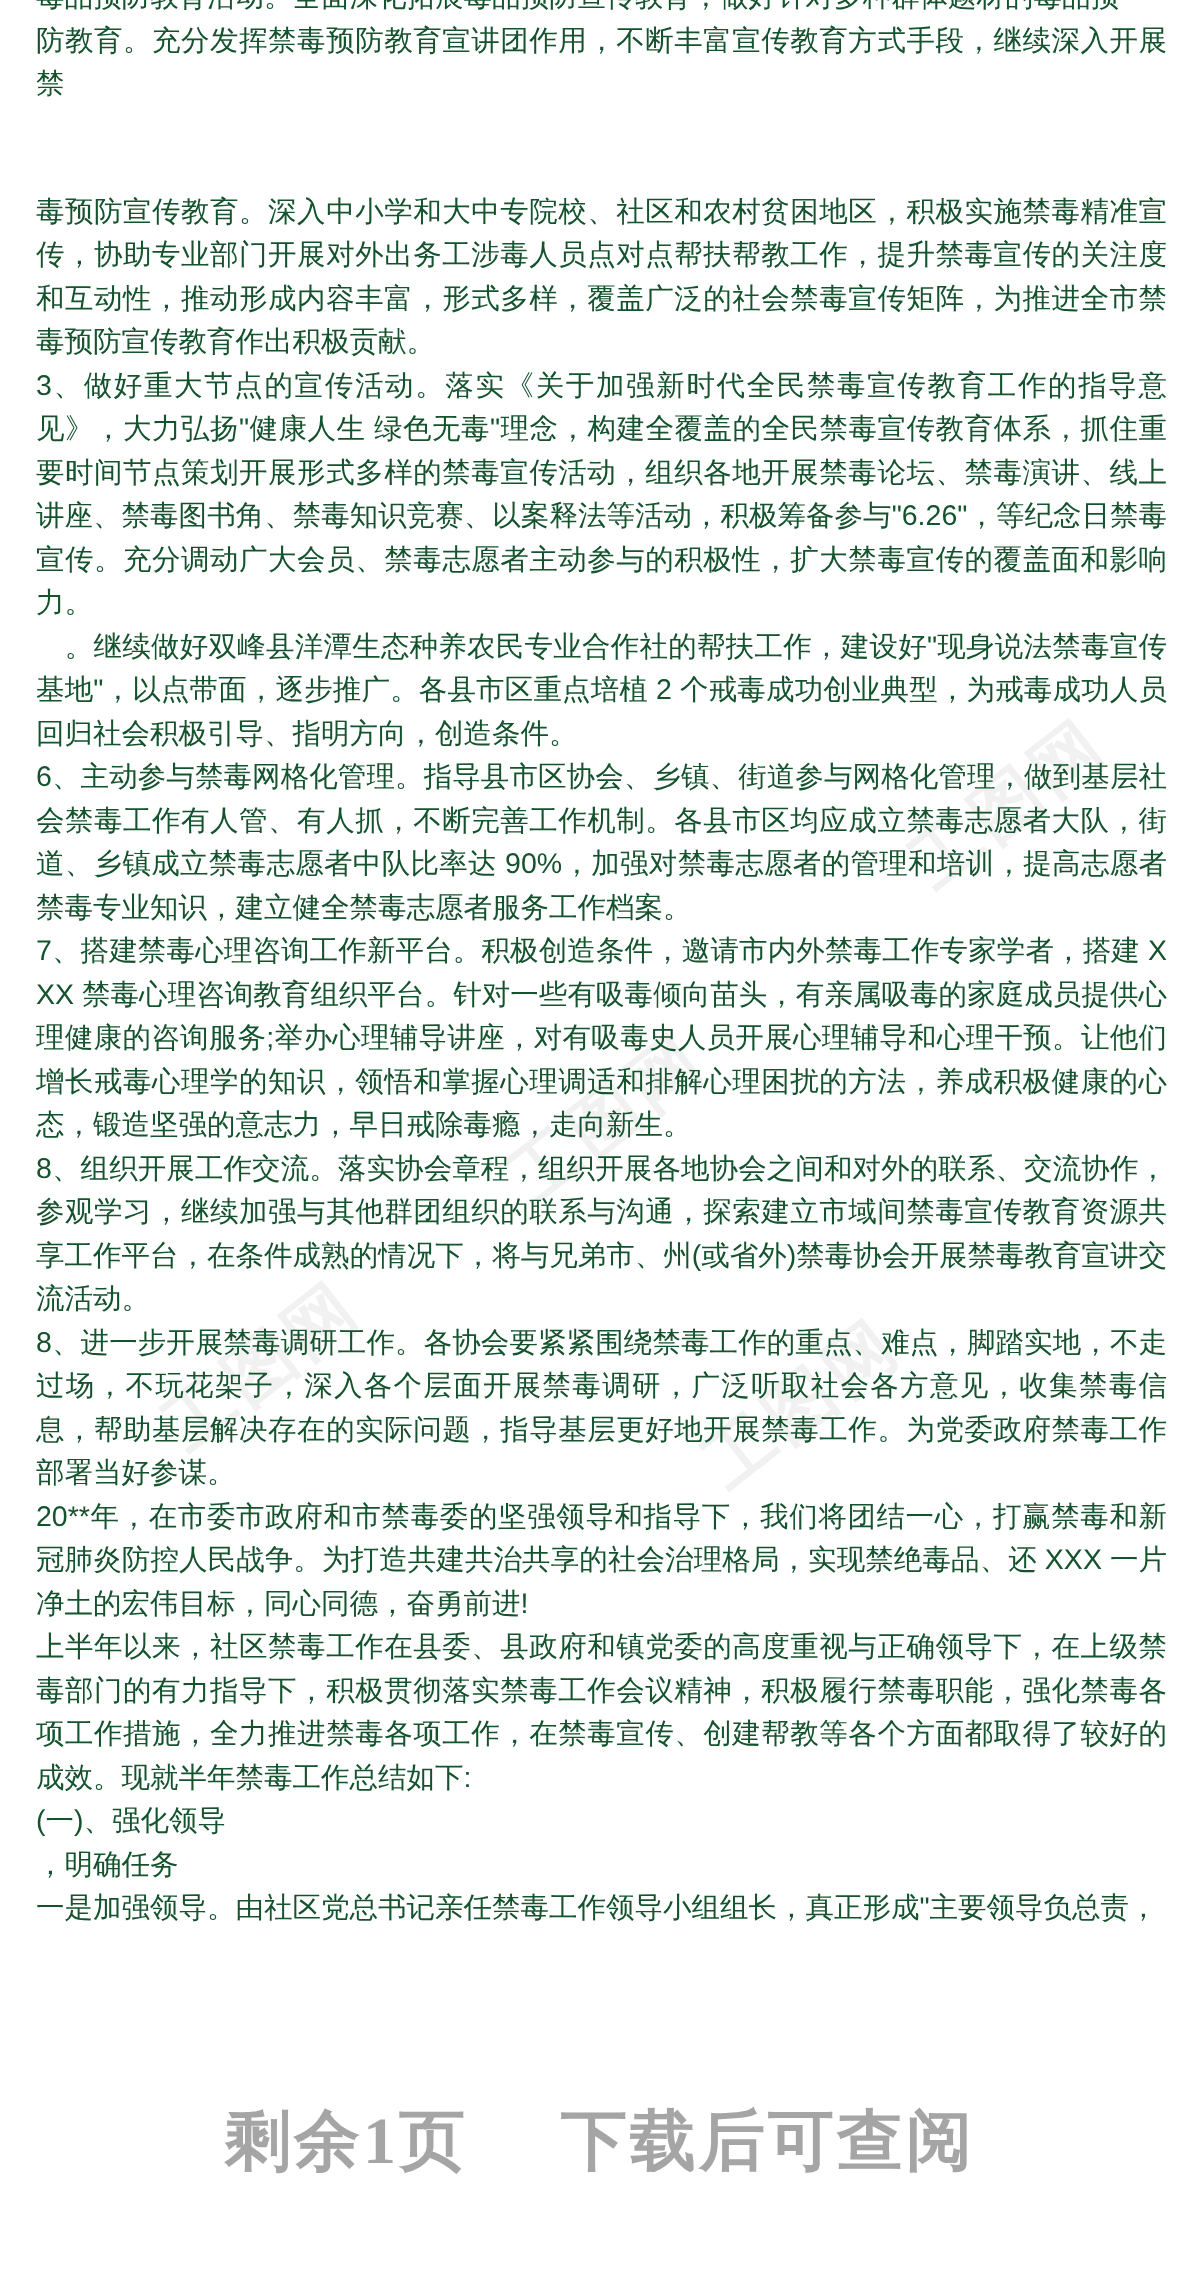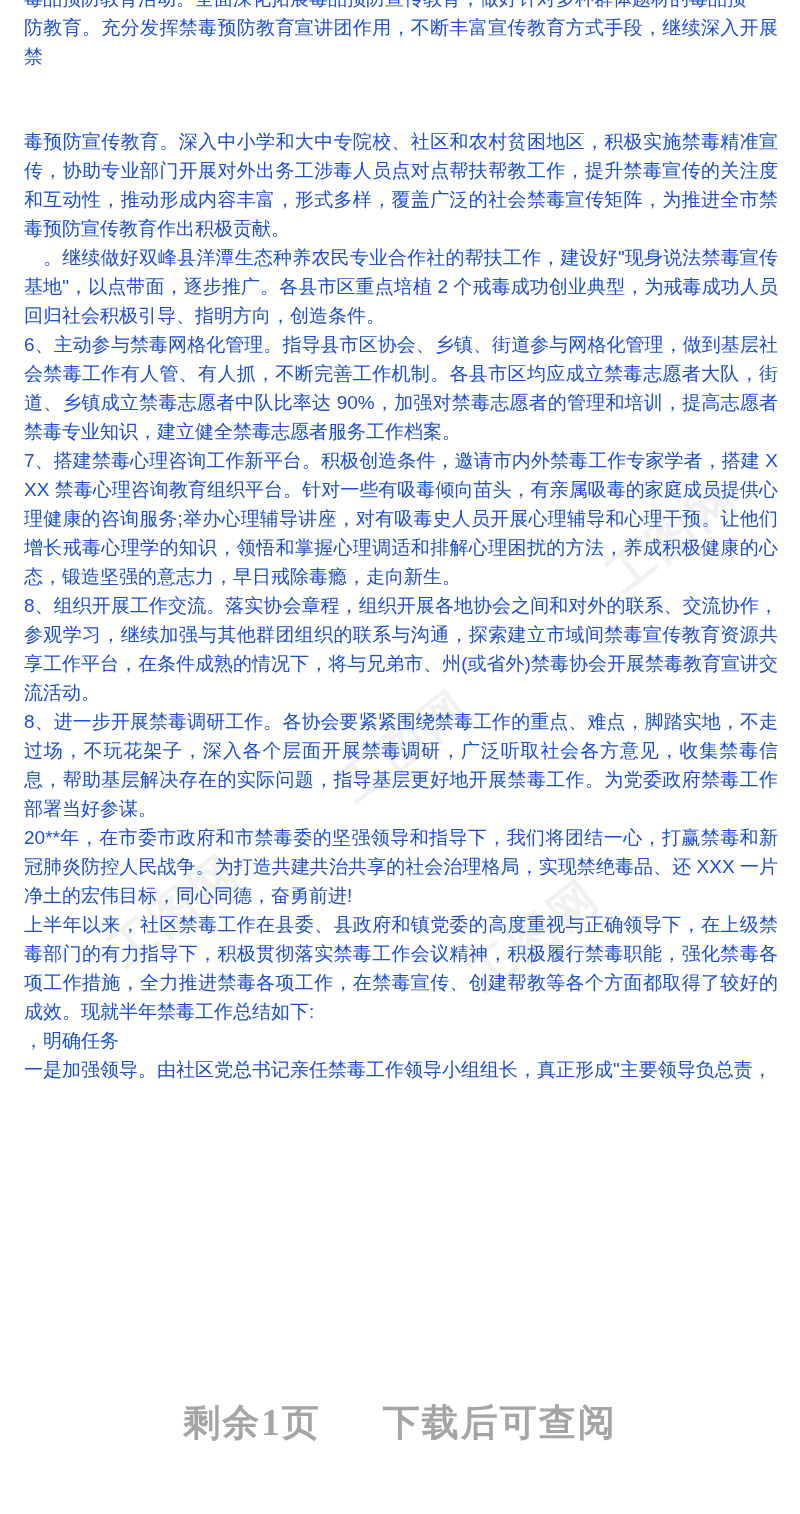--- a/index.html
+++ b/index.html
@@ -14,32 +14,32 @@
   .textcol{
     position:absolute;
     left:24px;right:22px;top:0;
   }
   .para{
     margin:0;
     font-size:19px;
     line-height:29px;
     text-align:justify;
     text-justify:inter-ideograph;
-    color:#1d4ed8;
+    color:#14532d;
     word-break:break-all;
   }
   .para.clipped{margin-top:-16px;}
   .page-gap{height:56px;}
   .footer{
     position:absolute;
     left:0;right:0;top:1398px;
     text-align:center;
     font-family:"Liberation Serif", serif;
     font-weight:bold;
-    font-size:37px;
+    font-size:44px;
     color:#a5a5a5;
     letter-spacing:2px;
     white-space:nowrap;
   }
   .footer .seg-gap{display:inline-block;width:62px;}
   .watermark{
     position:absolute;
     font-size:46px;
     font-weight:bold;
     color:rgba(120,120,120,0.10);
@@ -63,27 +63,29 @@
   <span class="watermark wm2">工图网</span>
   <span class="watermark wm3">工图网</span>
   <span class="watermark wm4">工图网</span>
 
   <div class="textcol">
     <p class="para clipped">毒品预防教育活动。全面深化拓展毒品预防宣传教育，做好针对多种群体题材的毒品预</p>
     <p class="para">防教育。充分发挥禁毒预防教育宣讲团作用，不断丰富宣传教育方式手段，继续深入开展禁</p>
     <div class="page-gap"></div>
     <div>
         <p class="para">毒预防宣传教育。深入中小学和大中专院校、社区和农村贫困地区，积极实施禁毒精准宣传，协助专业部门开展对外出务工涉毒人员点对点帮扶帮教工作，提升禁毒宣传的关注度和互动性，推动形成内容丰富，形式多样，覆盖广泛的社会禁毒宣传矩阵，为推进全市禁毒预防宣传教育作出积极贡献。</p>
+        <p class="para">3、做好重大节点的宣传活动。落实《关于加强新时代全民禁毒宣传教育工作的指导意见》，大力弘扬"健康人生 绿色无毒"理念，构建全覆盖的全民禁毒宣传教育体系，抓住重要时间节点策划开展形式多样的禁毒宣传活动，组织各地开展禁毒论坛、禁毒演讲、线上讲座、禁毒图书角、禁毒知识竞赛、以案释法等活动，积极筹备参与"6.26"，等纪念日禁毒宣传。充分调动广大会员、禁毒志愿者主动参与的积极性，扩大禁毒宣传的覆盖面和影响力。</p>
         <p class="para">　。继续做好双峰县洋潭生态种养农民专业合作社的帮扶工作，建设好"现身说法禁毒宣传基地"，以点带面，逐步推广。各县市区重点培植 2 个戒毒成功创业典型，为戒毒成功人员回归社会积极引导、指明方向，创造条件。</p>
         <p class="para">6、主动参与禁毒网格化管理。指导县市区协会、乡镇、街道参与网格化管理，做到基层社会禁毒工作有人管、有人抓，不断完善工作机制。各县市区均应成立禁毒志愿者大队，街道、乡镇成立禁毒志愿者中队比率达 90%，加强对禁毒志愿者的管理和培训，提高志愿者禁毒专业知识，建立健全禁毒志愿者服务工作档案。</p>
         <p class="para">7、搭建禁毒心理咨询工作新平台。积极创造条件，邀请市内外禁毒工作专家学者，搭建 XXX 禁毒心理咨询教育组织平台。针对一些有吸毒倾向苗头，有亲属吸毒的家庭成员提供心理健康的咨询服务;举办心理辅导讲座，对有吸毒史人员开展心理辅导和心理干预。让他们增长戒毒心理学的知识，领悟和掌握心理调适和排解心理困扰的方法，养成积极健康的心态，锻造坚强的意志力，早日戒除毒瘾，走向新生。</p>
         <p class="para">8、组织开展工作交流。落实协会章程，组织开展各地协会之间和对外的联系、交流协作，参观学习，继续加强与其他群团组织的联系与沟通，探索建立市域间禁毒宣传教育资源共享工作平台，在条件成熟的情况下，将与兄弟市、州(或省外)禁毒协会开展禁毒教育宣讲交流活动。</p>
         <p class="para">8、进一步开展禁毒调研工作。各协会要紧紧围绕禁毒工作的重点、难点，脚踏实地，不走过场，不玩花架子，深入各个层面开展禁毒调研，广泛听取社会各方意见，收集禁毒信息，帮助基层解决存在的实际问题，指导基层更好地开展禁毒工作。为党委政府禁毒工作部署当好参谋。</p>
         <p class="para">20**年，在市委市政府和市禁毒委的坚强领导和指导下，我们将团结一心，打赢禁毒和新冠肺炎防控人民战争。为打造共建共治共享的社会治理格局，实现禁绝毒品、还 XXX 一片净土的宏伟目标，同心同德，奋勇前进!</p>
         <p class="para">上半年以来，社区禁毒工作在县委、县政府和镇党委的高度重视与正确领导下，在上级禁毒部门的有力指导下，积极贯彻落实禁毒工作会议精神，积极履行禁毒职能，强化禁毒各项工作措施，全力推进禁毒各项工作，在禁毒宣传、创建帮教等各个方面都取得了较好的成效。现就半年禁毒工作总结如下:</p>
+        <p class="para">(一)、强化领导</p>
         <p class="para">，明确任务</p>
         <p class="para">一是加强领导。由社区党总书记亲任禁毒工作领导小组组长，真正形成"主要领导负总责，</p>
       </div>
   </div>
 
   <div class="footer">
     <span>剩余1页</span><span class="seg-gap"></span><span>下载后可查阅</span>
   </div>
 
 </div>

